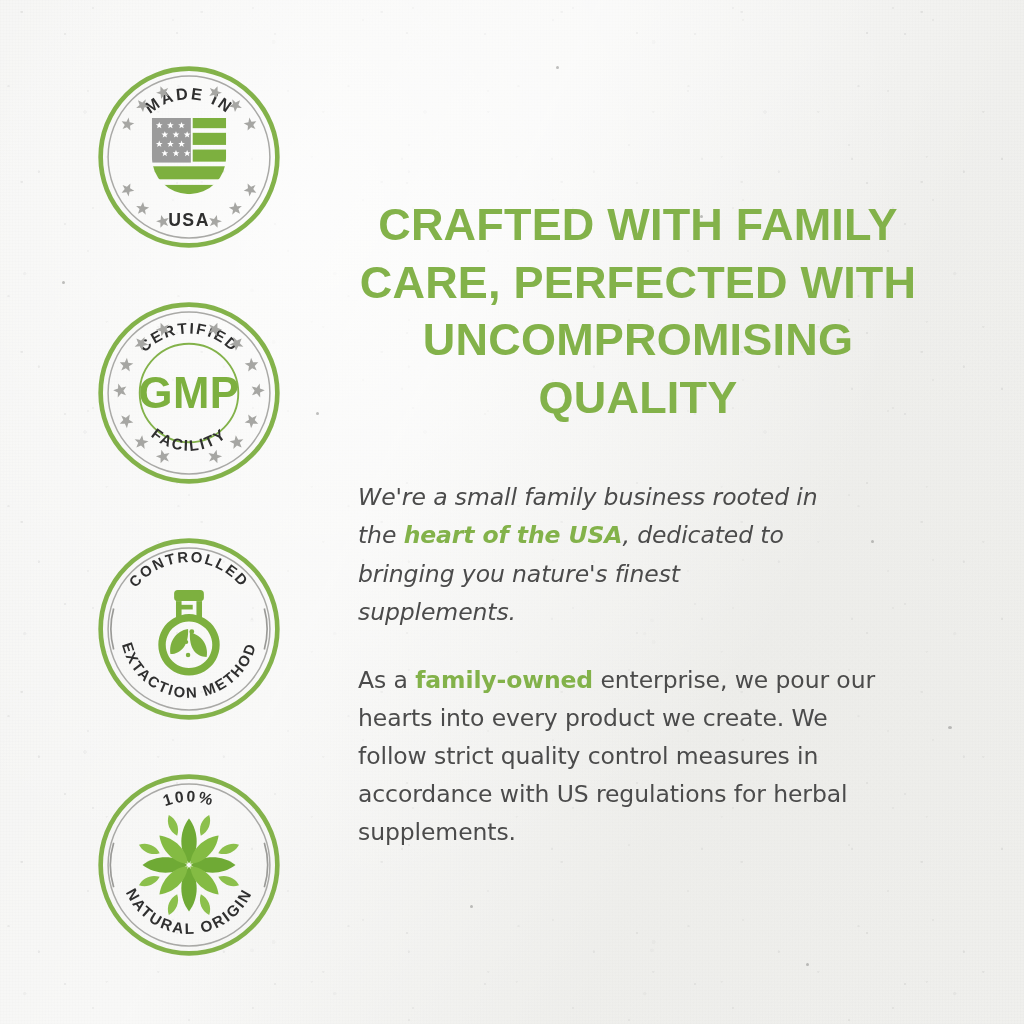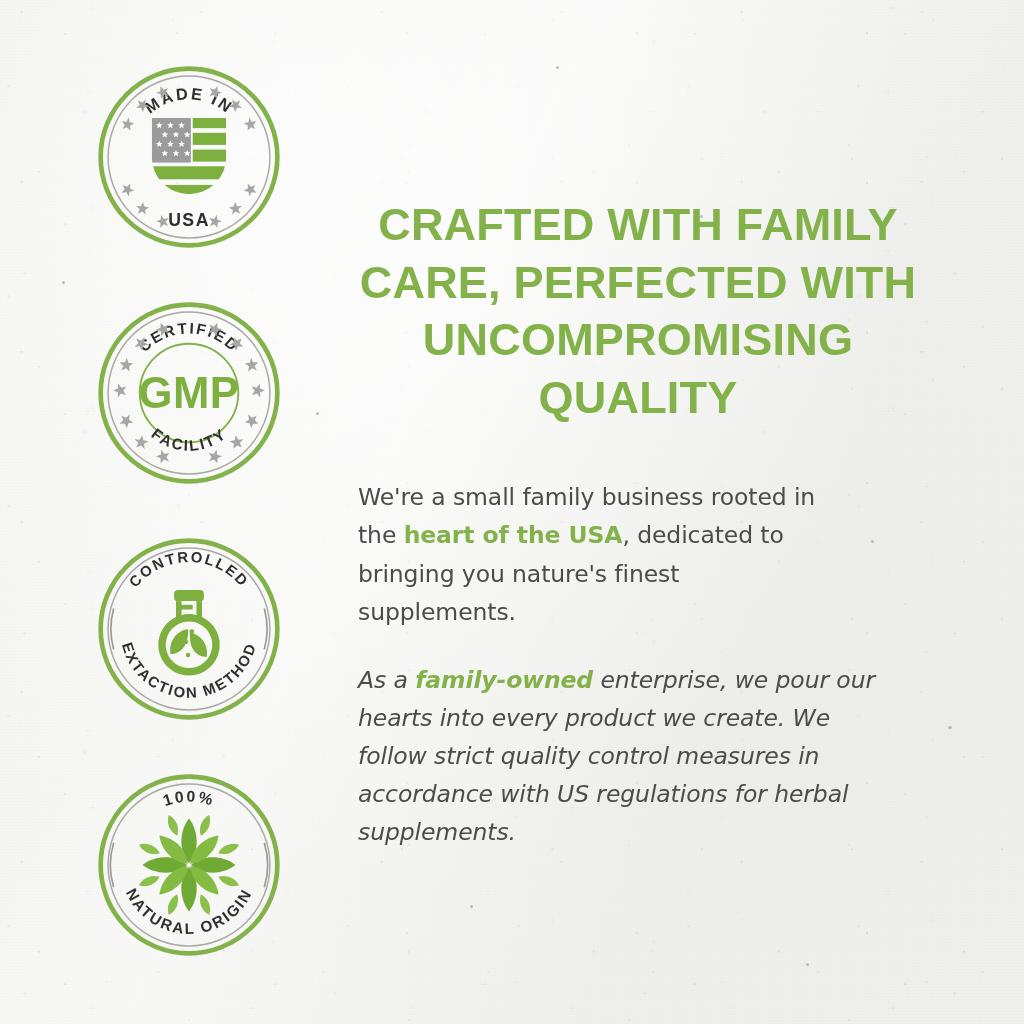--- a/index.html
+++ b/index.html
@@ -110,26 +110,26 @@
   }
   .para {
     color: #4b4b4b;
     font-family: "DejaVu Sans", sans-serif;
     font-weight: 400;
     font-size: 23.5px;
     line-height: 1.62;
     margin: 0 0 30px 0;
     letter-spacing: -0.1px;
   }
-  .para:last-child { margin-bottom: 12px; font-style: italic; }
+  .para:last-child { margin-bottom: 12px; }
   .hl {
     color: #83b24a;
     font-weight: bold;
   }
-  .para-1 { width: 470px; }
+  .para-1 { width: 470px; font-style: italic; }
   .para-2 { width: 520px; }
 </style>
 </head>
 <body>
 
 <div id="page">
 
   <div class="texture tex-a"></div>
   <div class="texture tex-b"></div>
   <div class="texture tex-grain"></div>

